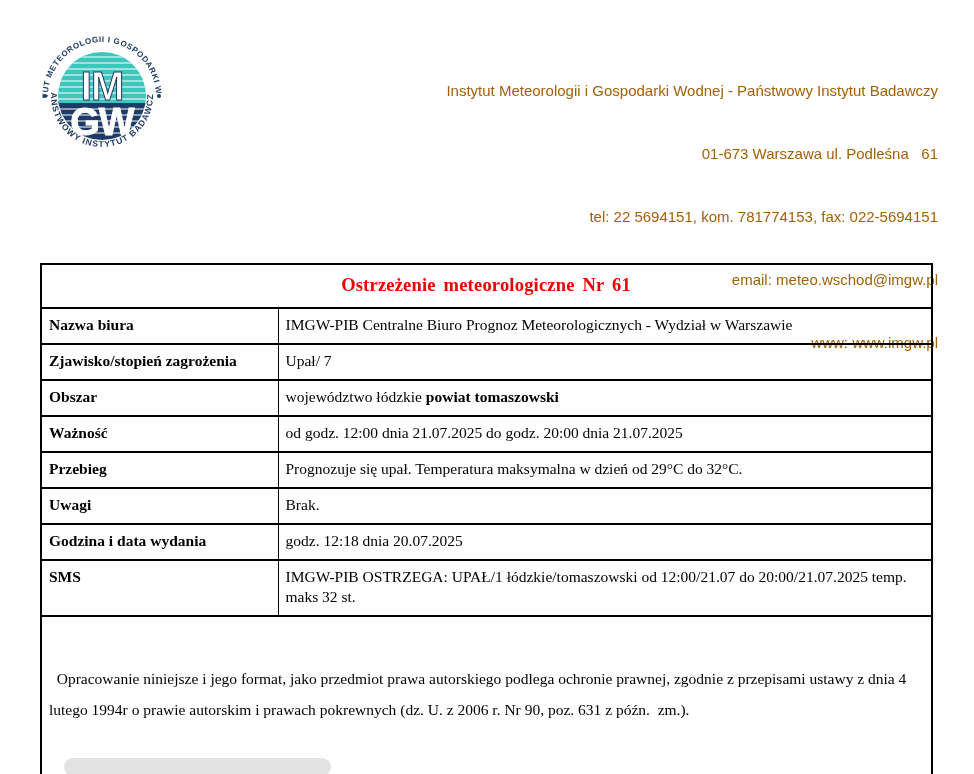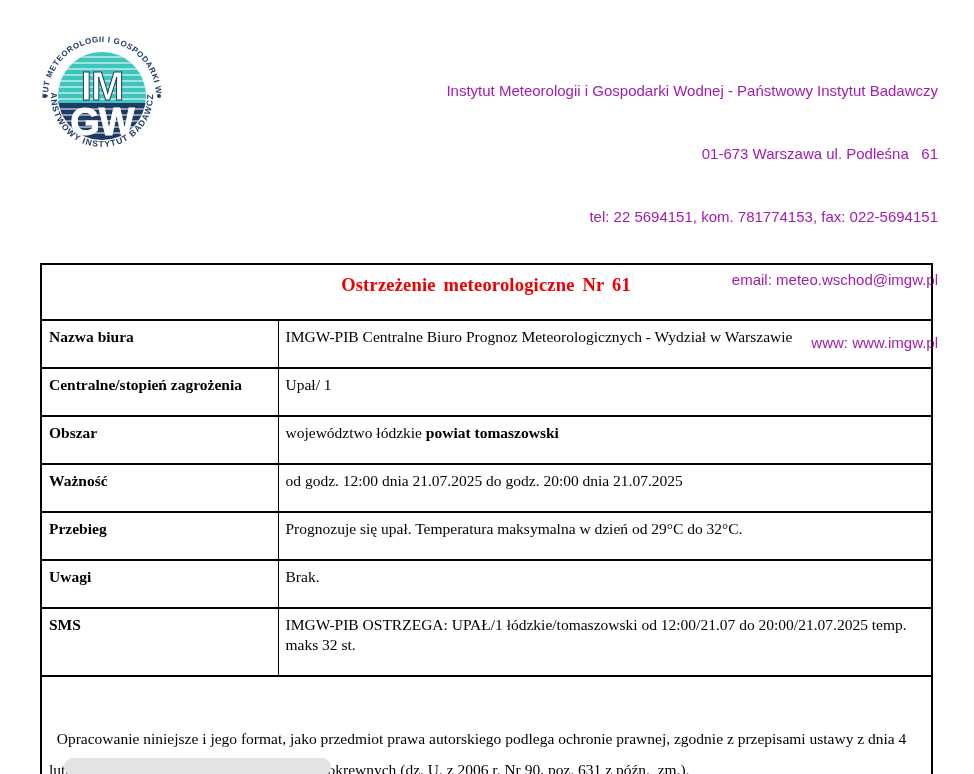--- a/index.html
+++ b/index.html
@@ -2,32 +2,32 @@
 <html><head>
 <meta charset="utf-8">
 <style>
   html,body{margin:0;padding:0;background:#ffffff;}
   .page{position:relative;width:974px;height:774px;background:#ffffff;overflow:hidden;
         font-family:"Liberation Sans",sans-serif;}
 
   
   .logo-wrap{position:absolute;left:38px;top:30px;width:128px;height:132px;}
   .org-block{position:absolute;top:38px;right:36px;text-align:right;
-             color:#a21caf;font-size:15px;line-height:21px;white-space:pre-wrap;}
+             color:#a16207;font-size:15px;line-height:21px;white-space:pre-wrap;}
   .org-line{white-space:pre-wrap;}
   .org-line.bold{font-weight:bold;font-size:15.5px;}
 
   
   table.warning{position:absolute;left:40px;top:263px;width:893px;
                 border-collapse:collapse;table-layout:fixed;
                 font-family:"Liberation Serif",serif;font-size:15.5px;color:#000;}
   table.warning{border:2px solid #000;}
   table.warning td{border-top:2px solid #000;border-bottom:2px solid #000;
                    border-left:1px solid #000;border-right:1px solid #000;
-                   padding:6px 8px 20px 7px;vertical-align:middle;line-height:20px;
+                   padding:6px 8px 8px 7px;vertical-align:middle;line-height:20px;
                    white-space:pre-wrap;overflow:hidden;}
   td.title-cell{height:28px;text-align:center;font-weight:bold;font-size:18.5px;
                 color:#ee0000;word-spacing:3px;letter-spacing:.2px;}
   td.label-cell{font-weight:bold;}
   td.value-cell b{font-weight:bold;}
   col.c-label{width:237px;}
   td.disclaimer-cell{padding:4px 8px 6px 6px;}
   .disclaimer-p{margin:0;line-height:31px;white-space:pre-wrap;}
 
   
@@ -95,38 +95,42 @@
       </colgroup>
     <tbody>
         <tr>
       <td class="title-cell" colspan="2">Ostrzeżenie meteorologiczne Nr 61</td>
     </tr>
     <tr>
       <td class="label-cell">Nazwa biura</td>
       <td class="value-cell"><span>IMGW-PIB Centralne Biuro Prognoz Meteorologicznych - Wydział w Warszawie</span></td>
     </tr>
     <tr>
-      <td class="label-cell">Centralne/stopień zagrożenia</td>
-      <td class="value-cell"><span>Upał/ 1</span></td>
+      <td class="label-cell">Zjawisko/stopień zagrożenia</td>
+      <td class="value-cell"><span>Upał/ 7</span></td>
     </tr>
     <tr>
       <td class="label-cell">Obszar</td>
       <td class="value-cell"><span>województwo łódzkie </span><b>powiat tomaszowski</b></td>
     </tr>
     <tr>
       <td class="label-cell">Ważność</td>
       <td class="value-cell"><span>od godz. 12:00 dnia 21.07.2025 do godz. 20:00 dnia 21.07.2025</span></td>
     </tr>
     <tr>
       <td class="label-cell">Przebieg</td>
       <td class="value-cell"><span>Prognozuje się upał. Temperatura maksymalna w dzień od 29°C do 32°C.</span></td>
     </tr>
     <tr>
       <td class="label-cell">Uwagi</td>
       <td class="value-cell"><span>Brak.</span></td>
+    </tr>
+    <tr>
+      <td class="label-cell">Godzina i data wydania</td>
+      <td class="value-cell"><span>godz. 12:18 dnia 20.07.2025</span></td>
     </tr>
     <tr>
       <td class="label-cell" style="vertical-align:top;">SMS</td>
       <td class="value-cell" style="vertical-align:top;"><span>IMGW-PIB OSTRZEGA: UPAŁ/1 łódzkie/tomaszowski od 12:00/21.07 do 20:00/21.07.2025 temp. maks 32 st.</span></td>
     </tr>
     <tr>
       <td class="disclaimer-cell" colspan="2">
         <p class="disclaimer-p">  Opracowanie niniejsze i jego format, jako przedmiot prawa autorskiego podlega ochronie prawnej, zgodnie z przepisami ustawy z dnia 4 lutego 1994r o prawie autorskim i prawach pokrewnych (dz. U. z 2006 r. Nr 90, poz. 631 z późn.  zm.).</p>
         
       </td>

